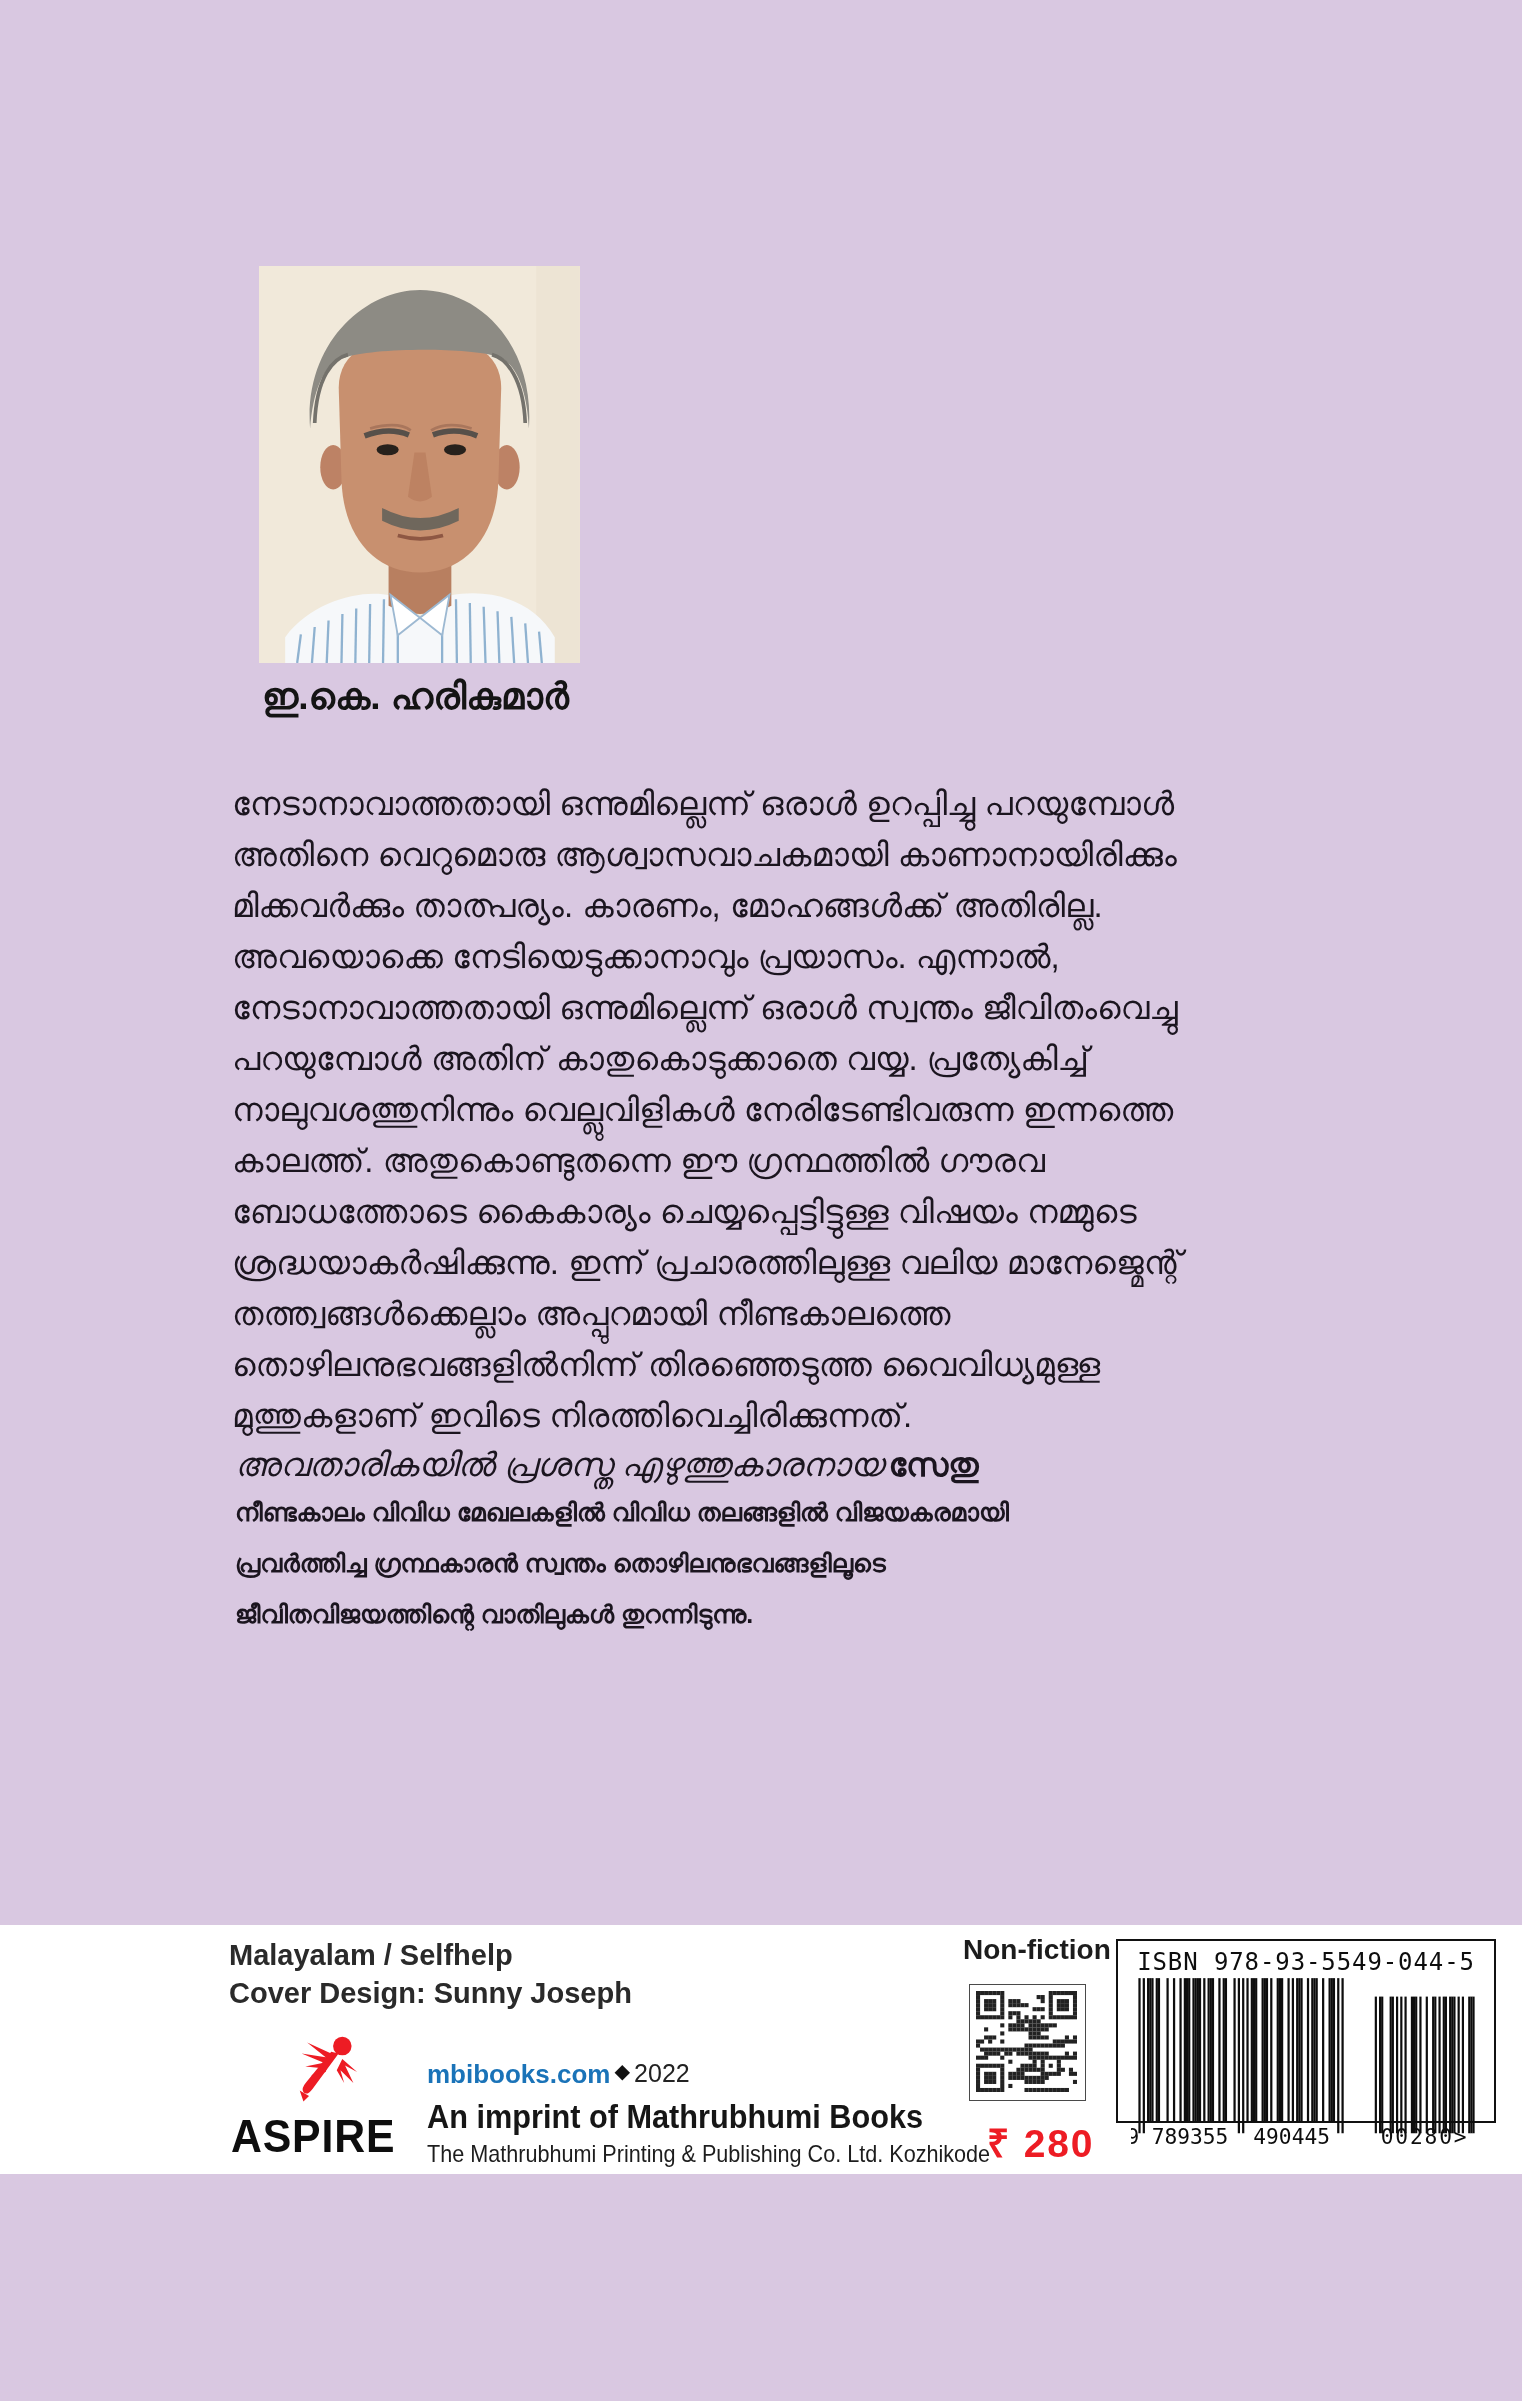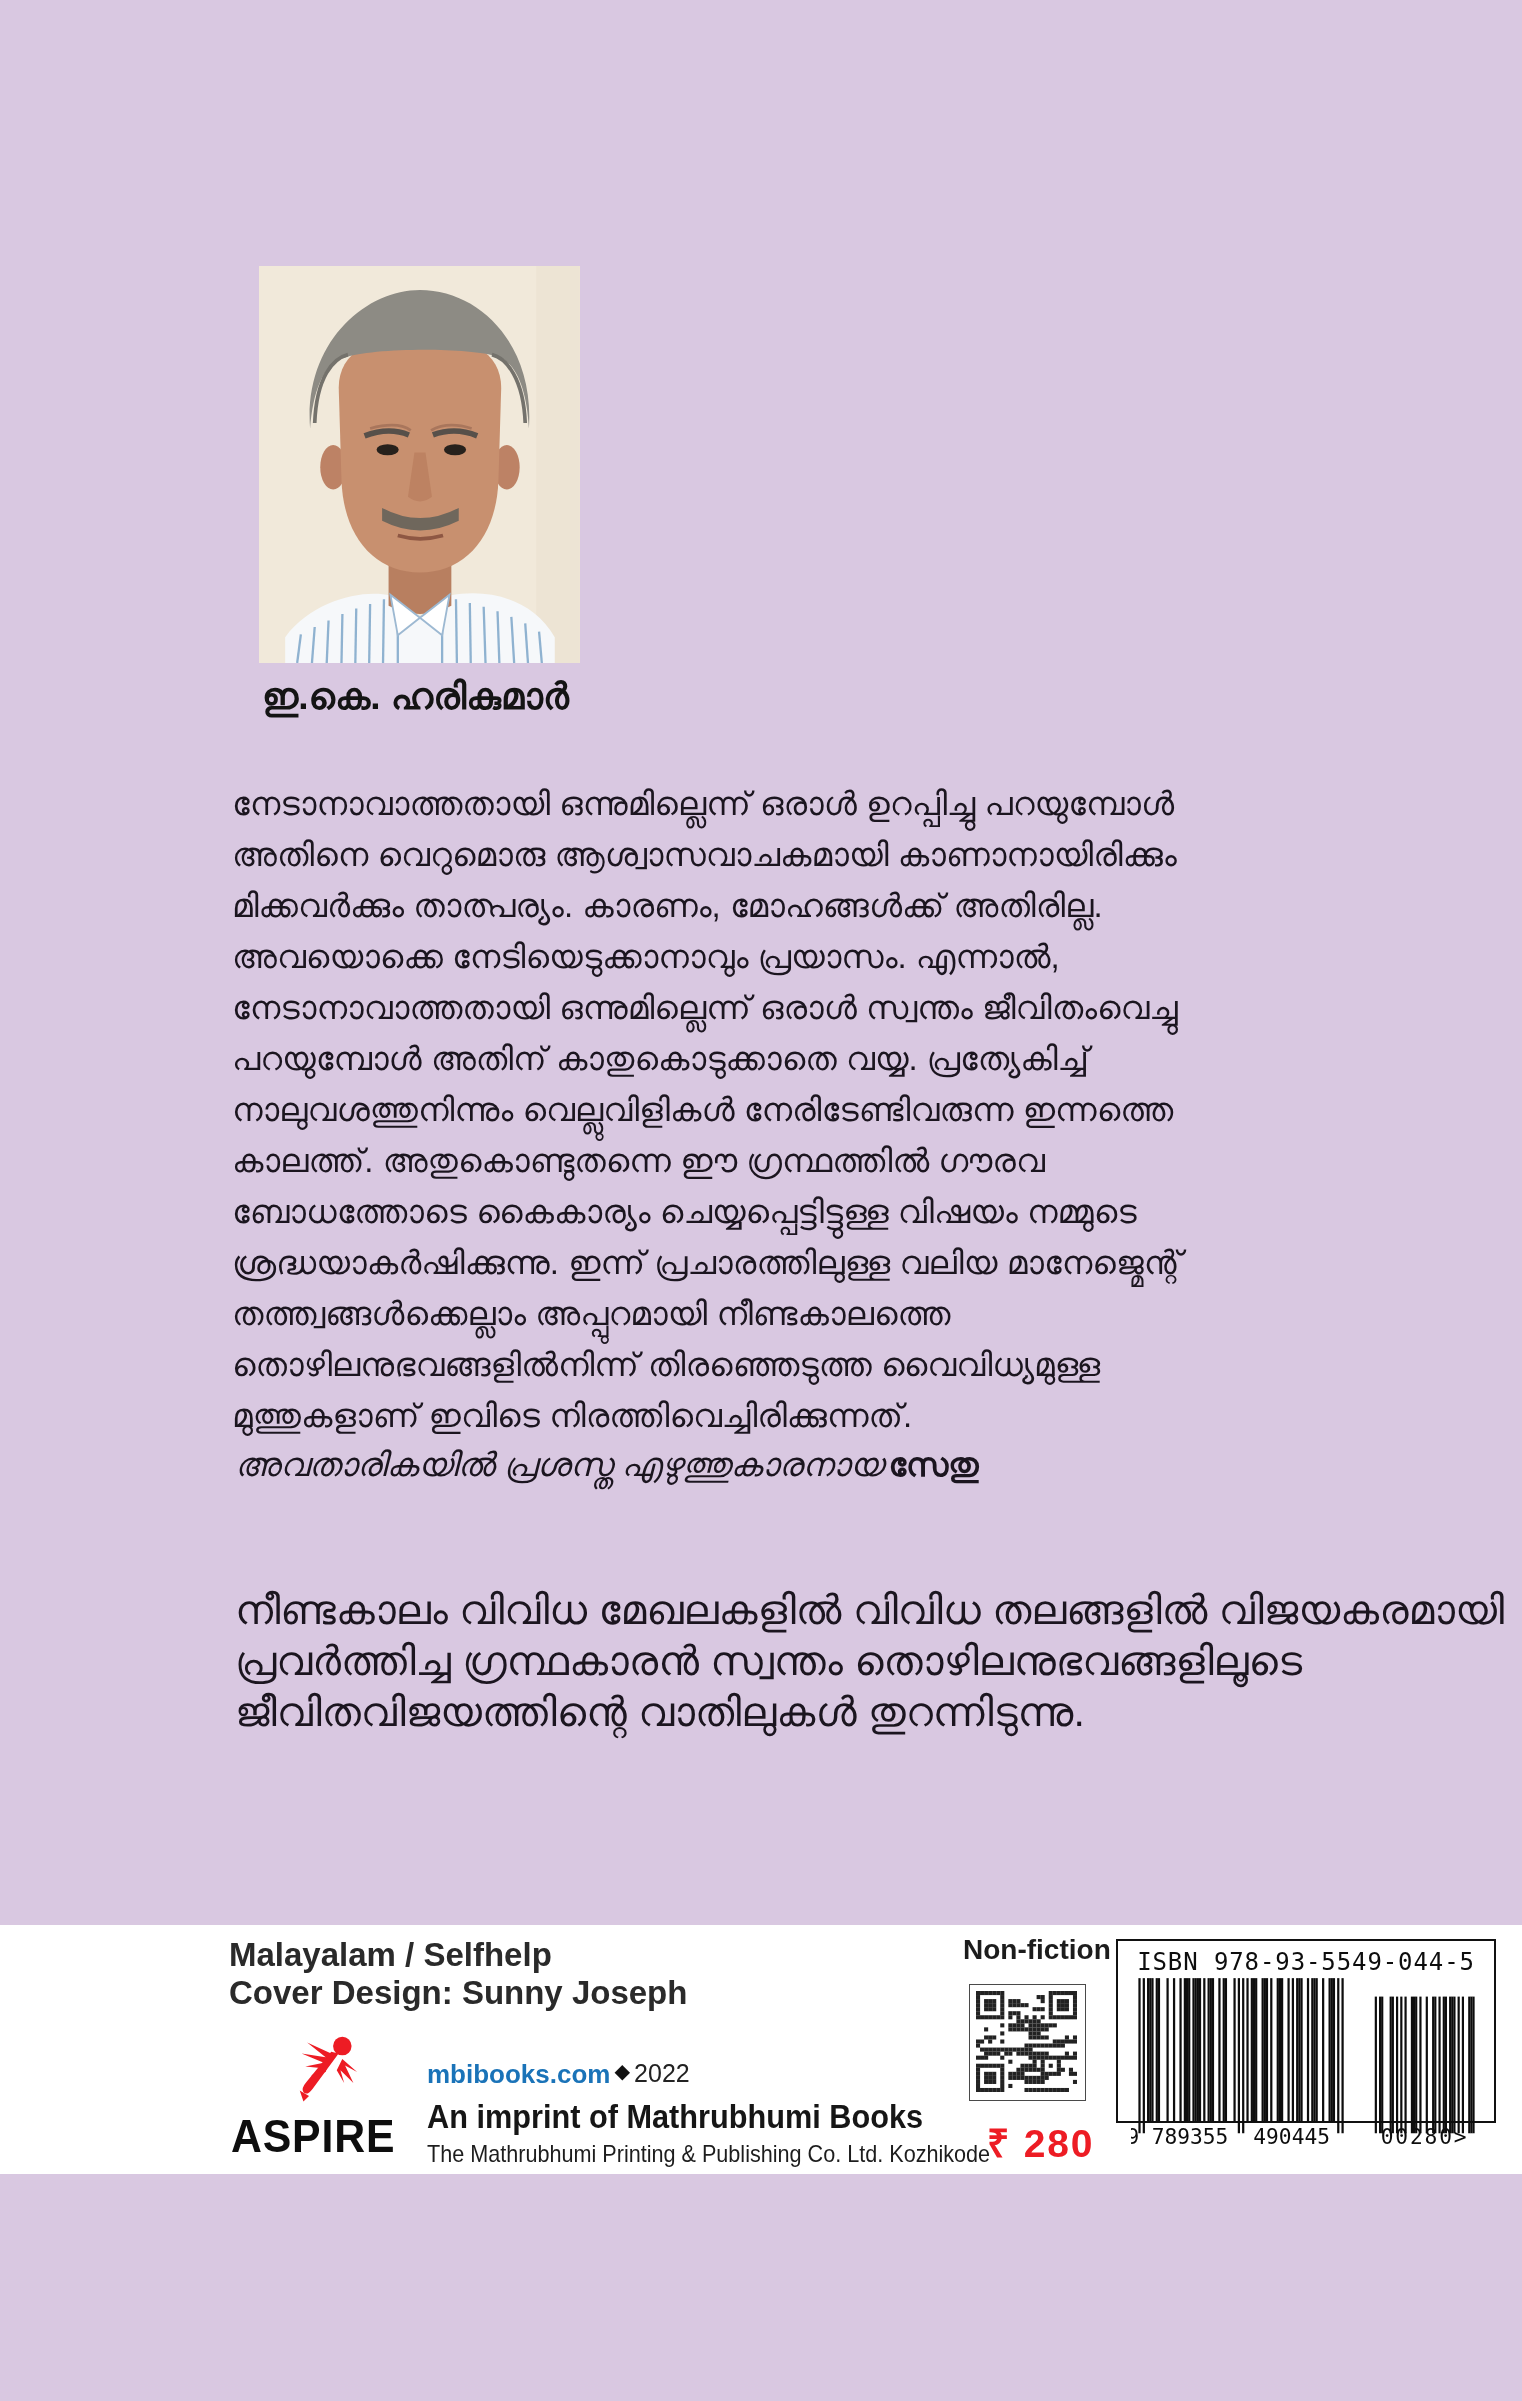--- a/index.html
+++ b/index.html
@@ -25,26 +25,26 @@
   .author-name{left:262px;top:676px;font-size:37px;font-weight:600;color:#141414;white-space:nowrap;}
 
   
   .blurb{left:232px;top:778px;width:1155px;font-size:33px;color:var(--c-text);}
   .blurb .bline{display:block;height:51px;line-height:51px;white-space:nowrap;}
   .attribution{left:235px;top:1439px;height:51px;line-height:51px;font-size:33px;white-space:nowrap;}
   .attribution .it{font-style:italic;}
   .attribution .nm{font-style:normal;font-weight:700;margin-left:5px;}
 
   
-  .summary{left:235px;top:1585px;width:1229px;font-size:41px;font-weight:400;}
+  .summary{left:235px;top:1487px;width:1229px;font-size:25px;font-weight:700;}
   .summary .bline{display:block;height:51px;line-height:51px;white-space:nowrap;}
 
   
   .strip{left:0;top:1925px;width:1522px;height:249px;background:var(--c-strip);}
-  .category{left:229px;top:1936px;font-size:33px;font-weight:600;line-height:38px;color:#2a2a2a;}
+  .category{left:229px;top:1936px;font-size:29px;font-weight:600;line-height:38px;color:#2a2a2a;}
 
   .aspire-figure{left:294px;top:2035px;width:67px;height:74px;}
   .aspire-text{left:231px;top:2109px;font-size:46px;font-weight:900;letter-spacing:0.9px;color:#0e0e0e;transform:scaleX(0.93);transform-origin:left top;white-space:nowrap;}
 
   .imprint-block{left:427px;top:2059px;white-space:nowrap;}
   .site-row{display:flex;align-items:flex-start;gap:4px;height:31px;}
   .website{font-size:26px;font-weight:700;color:var(--c-blue);}
   .diamond{font-size:20.3px;color:#111;}
   .year{font-size:25px;font-weight:500;color:#222;}
   .imprint1{margin-top:8.3px;font-size:33px;font-weight:800;color:#161616;transform:scaleX(0.93);transform-origin:left top;}

